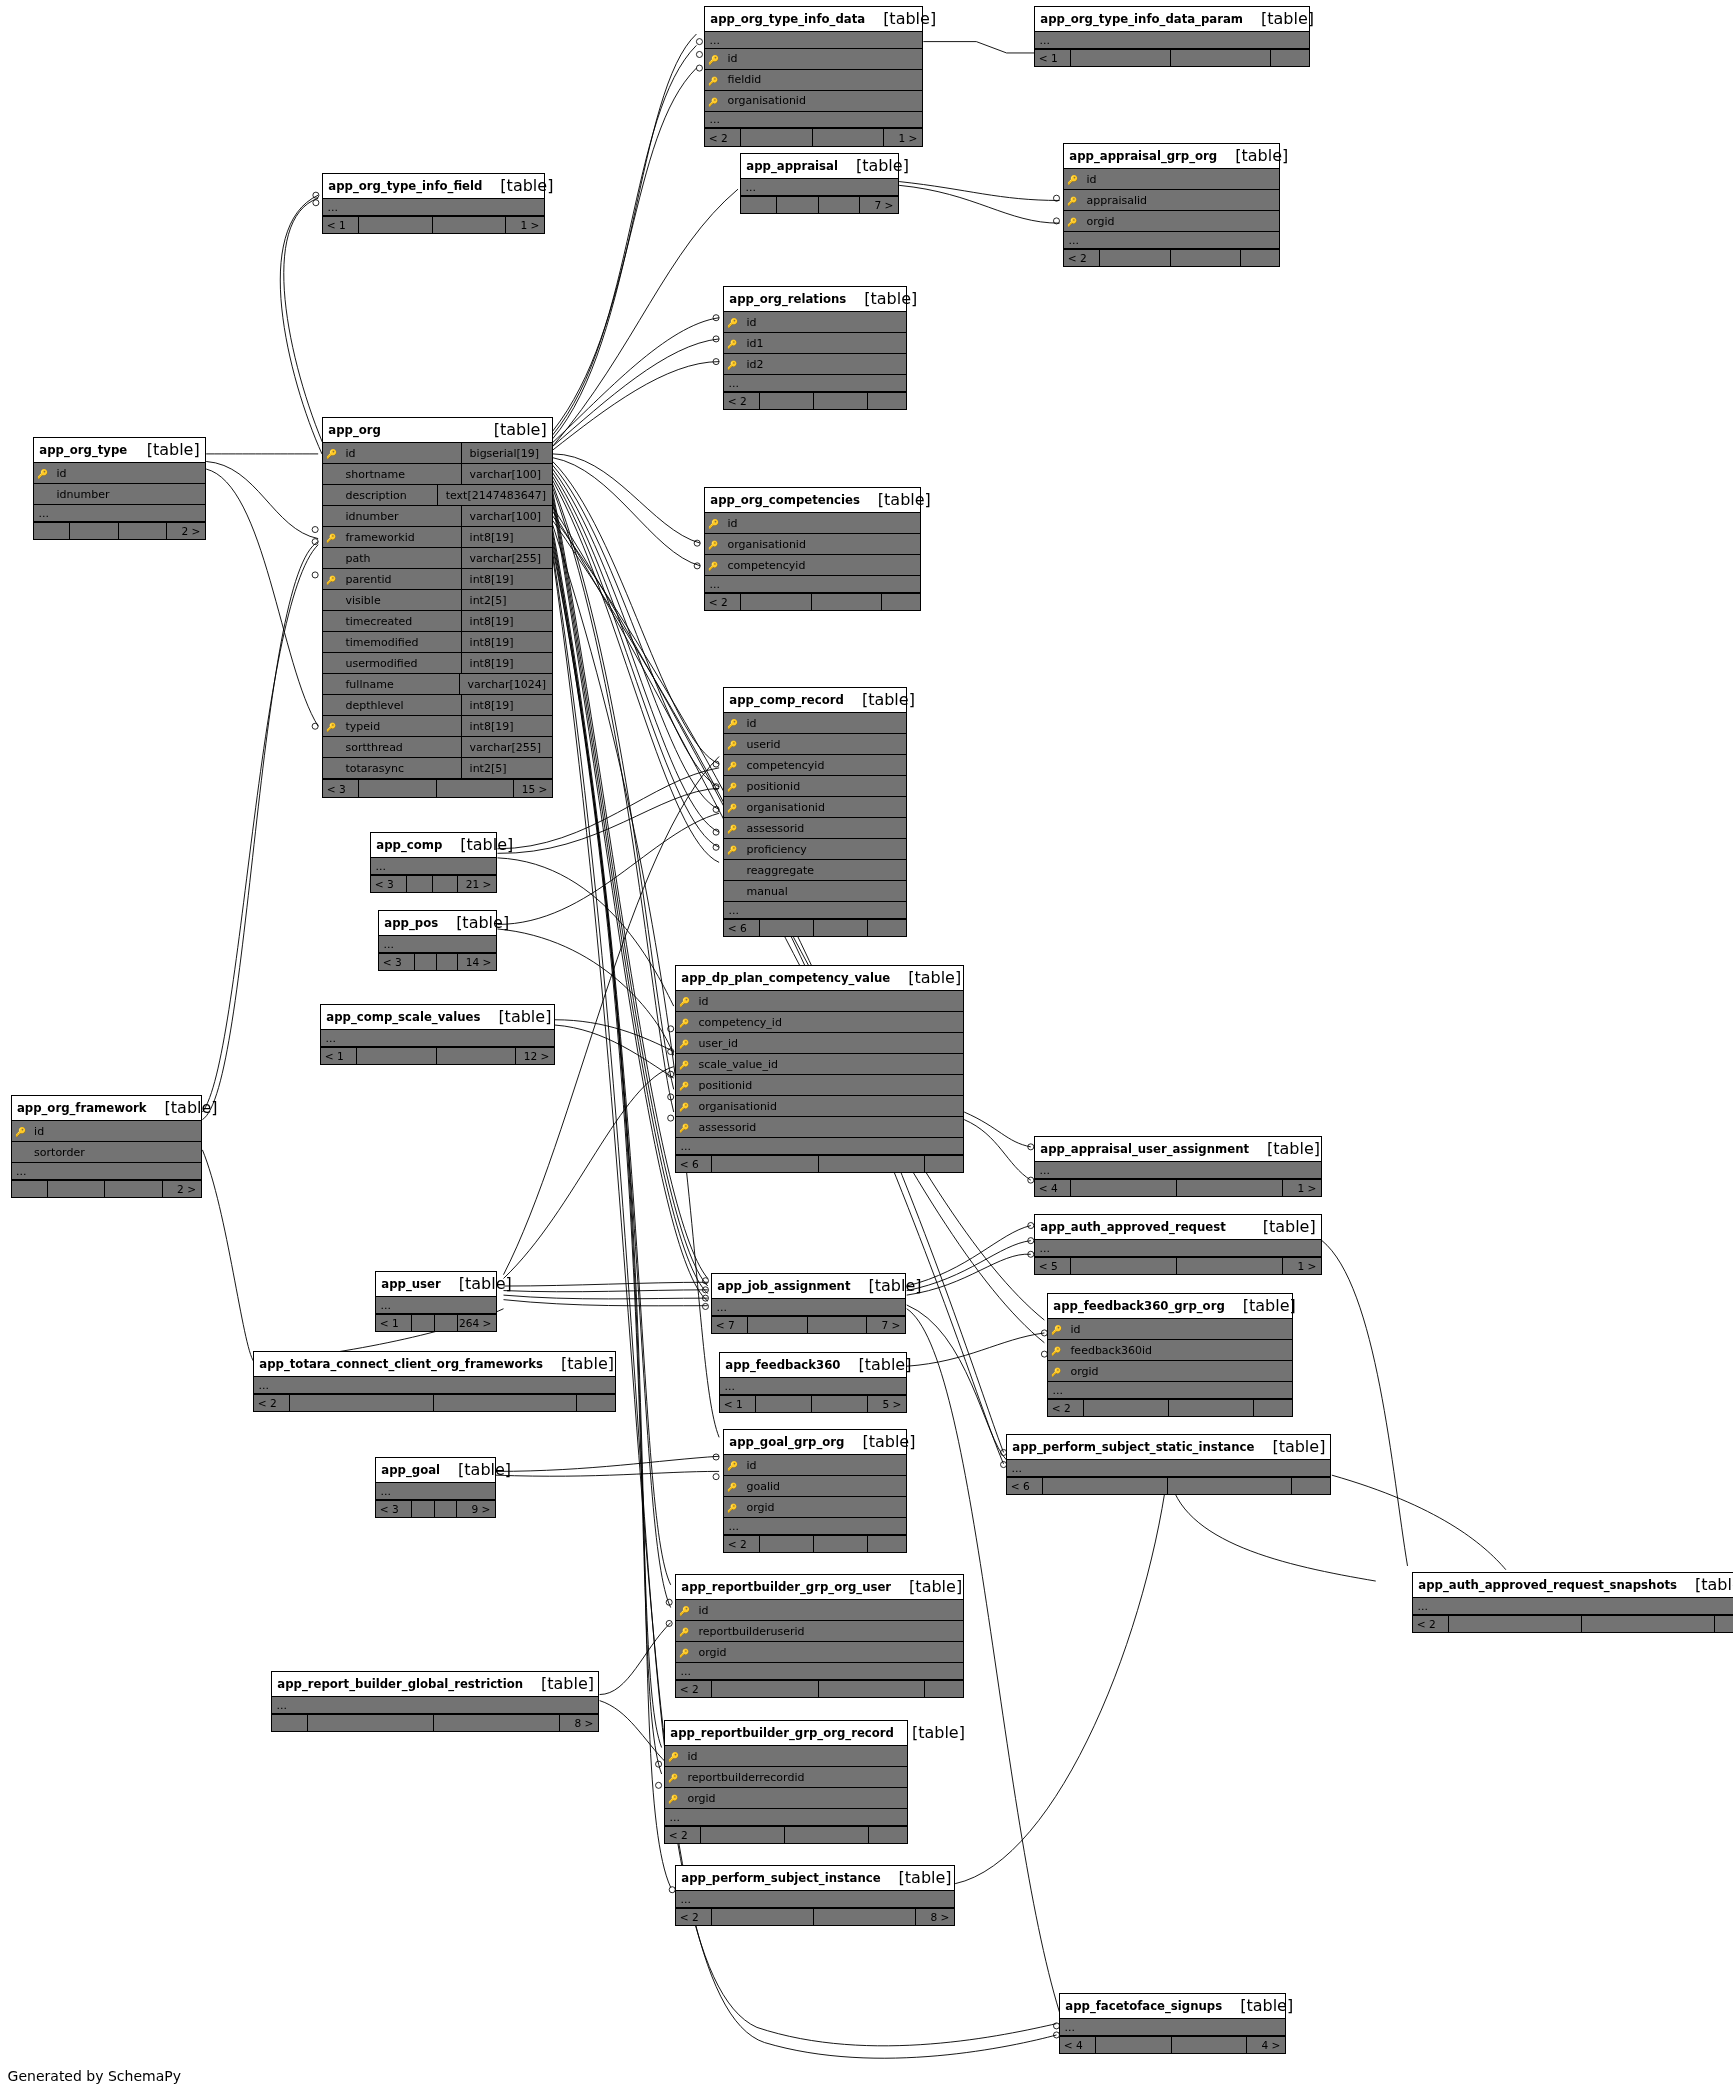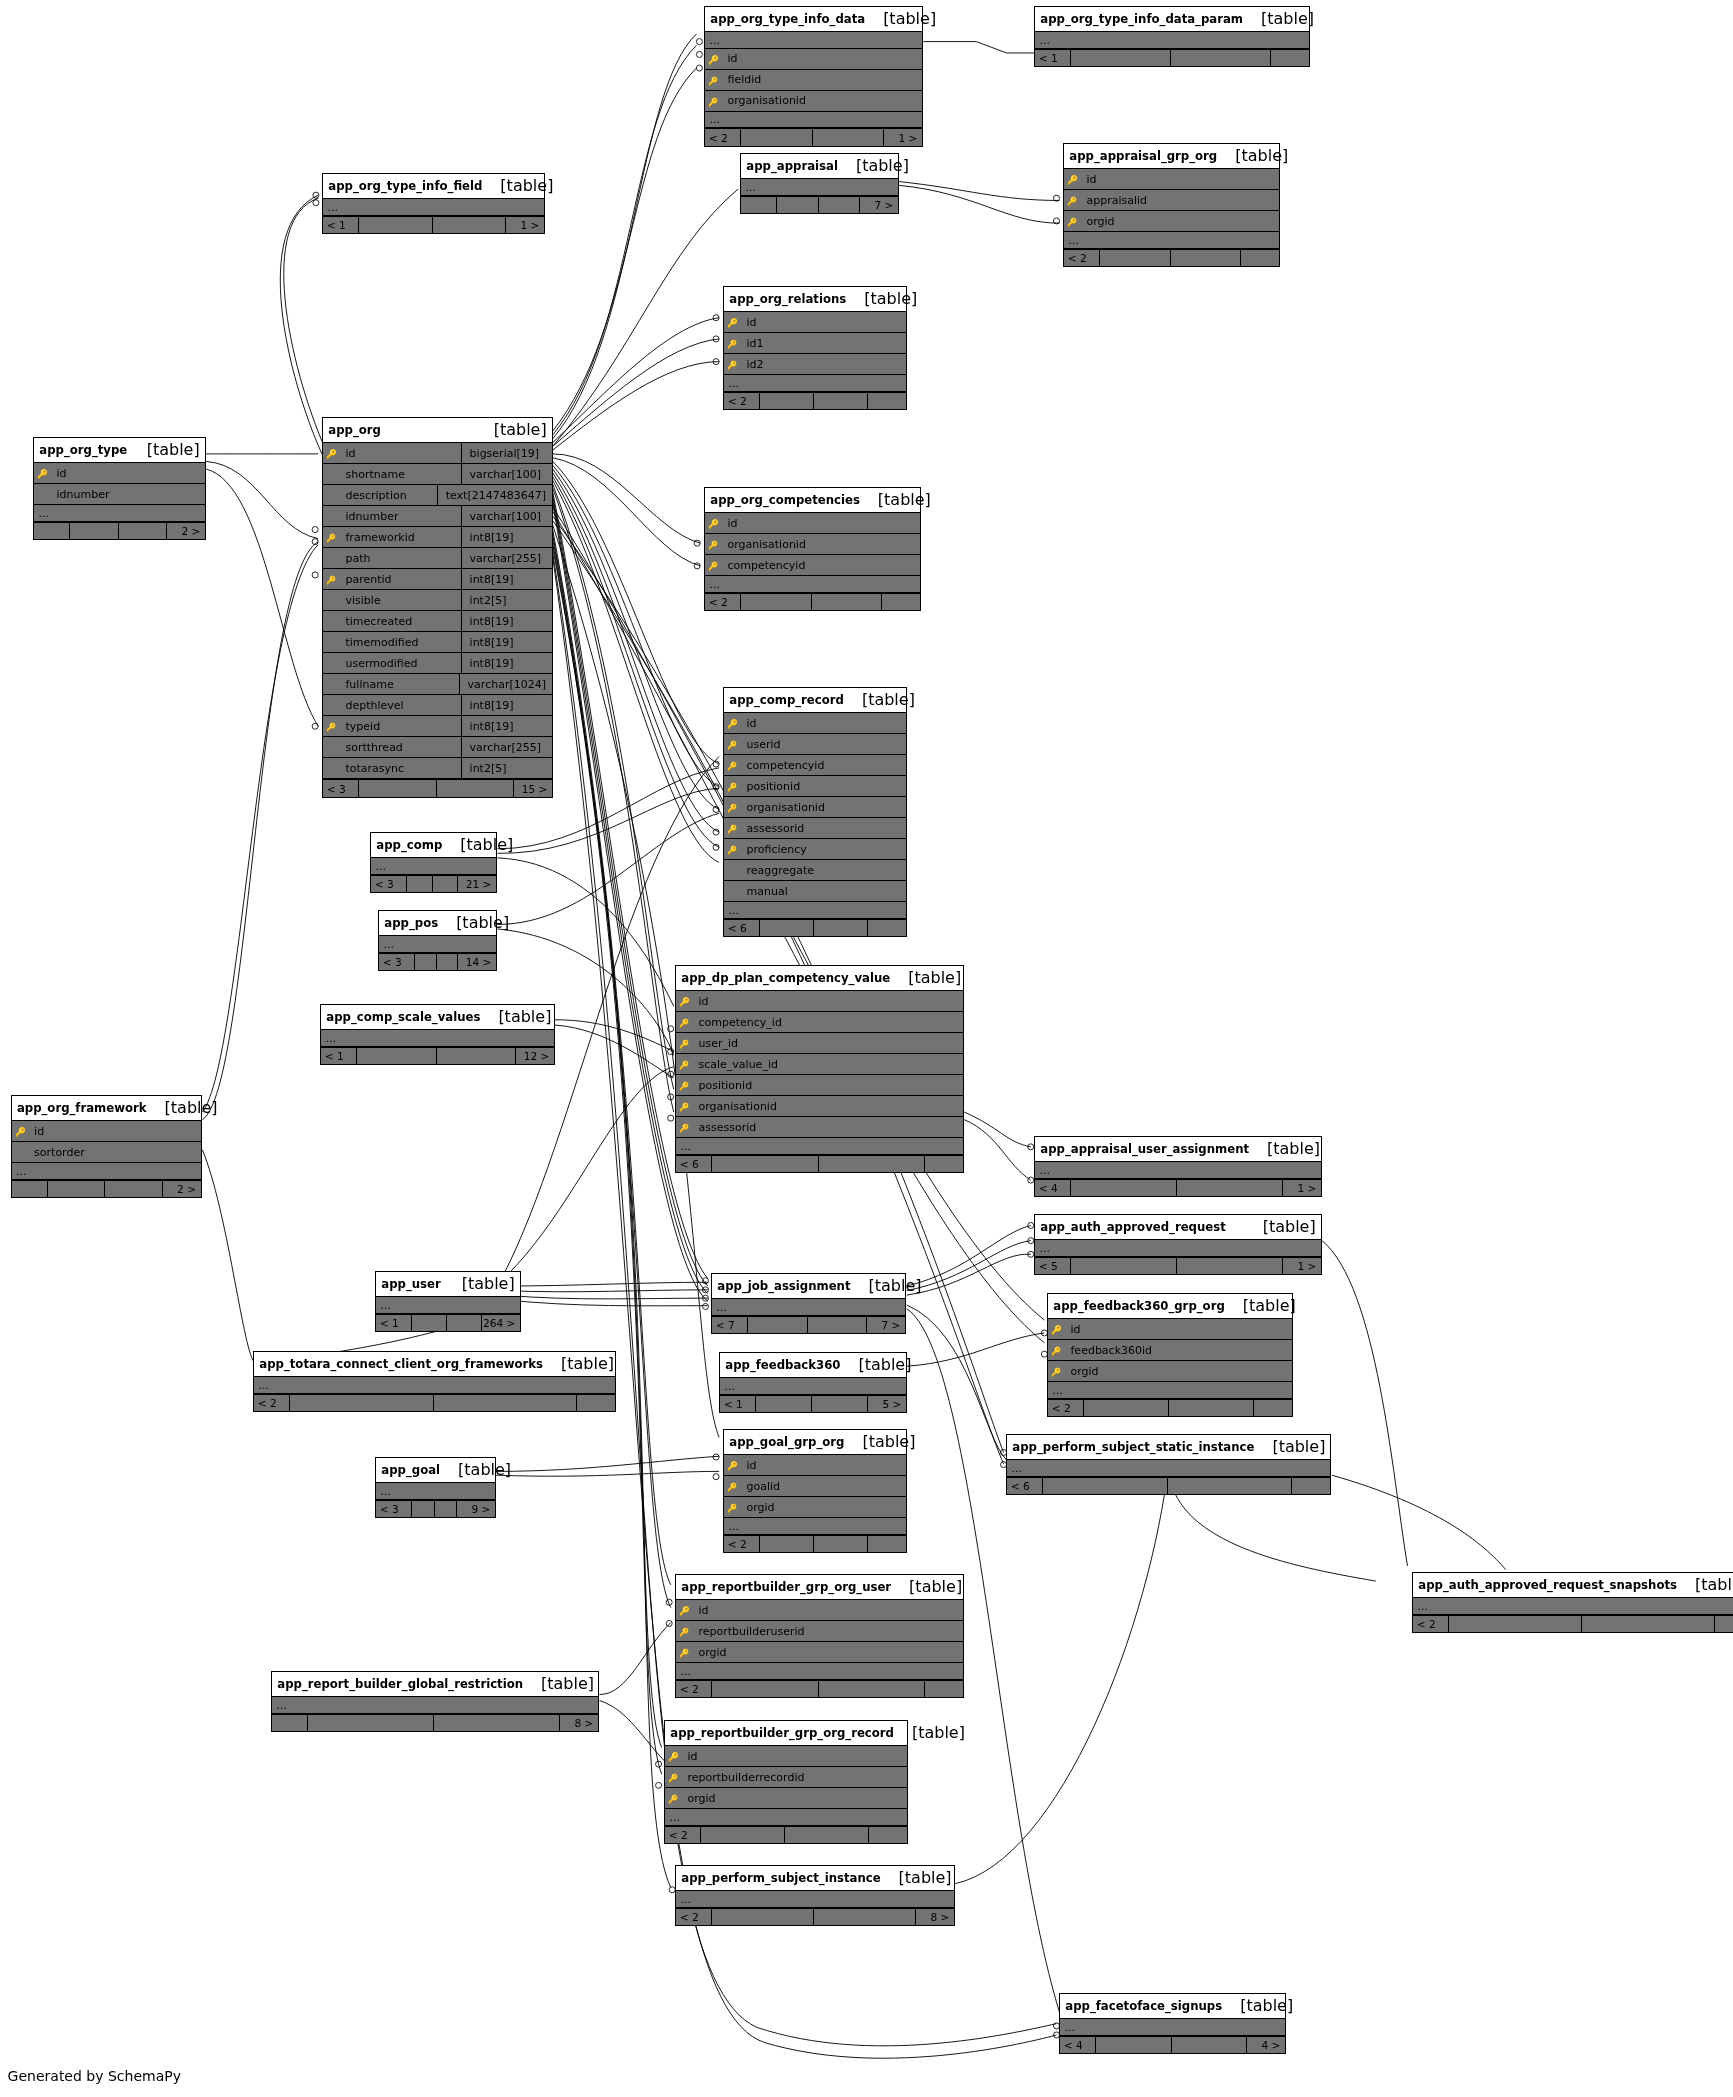--- a/index.html
+++ b/index.html
@@ -730,21 +730,21 @@
           <span class="tbl-tag">[table]</span>
         </div>
         <div class="row-ellipsis">...</div>
         <div class="footer cols-sep">
           <span class="foot-cell foot-left">&lt; 5</span>
           <span class="foot-cell foot-mid"></span>
           <span class="foot-cell foot-mid2"></span>
           <span class="foot-cell foot-right">1 &gt;</span>
         </div>
       </div>
-      <div class="table-box" style="left: 375px; top: 1271px; width: 146px;">
+      <div class="table-box" style="left: 375px; top: 1271px; width: 122px;">
         <div class="tbl-header">
           <span class="tbl-name">app_user</span>
           <span class="tbl-tag">[table]</span>
         </div>
         <div class="row-ellipsis">...</div>
         <div class="footer cols-sep">
           <span class="foot-cell foot-left">&lt; 1</span>
           <span class="foot-cell foot-mid"></span>
           <span class="foot-cell foot-mid2"></span>
           <span class="foot-cell foot-right">264 &gt;</span>

